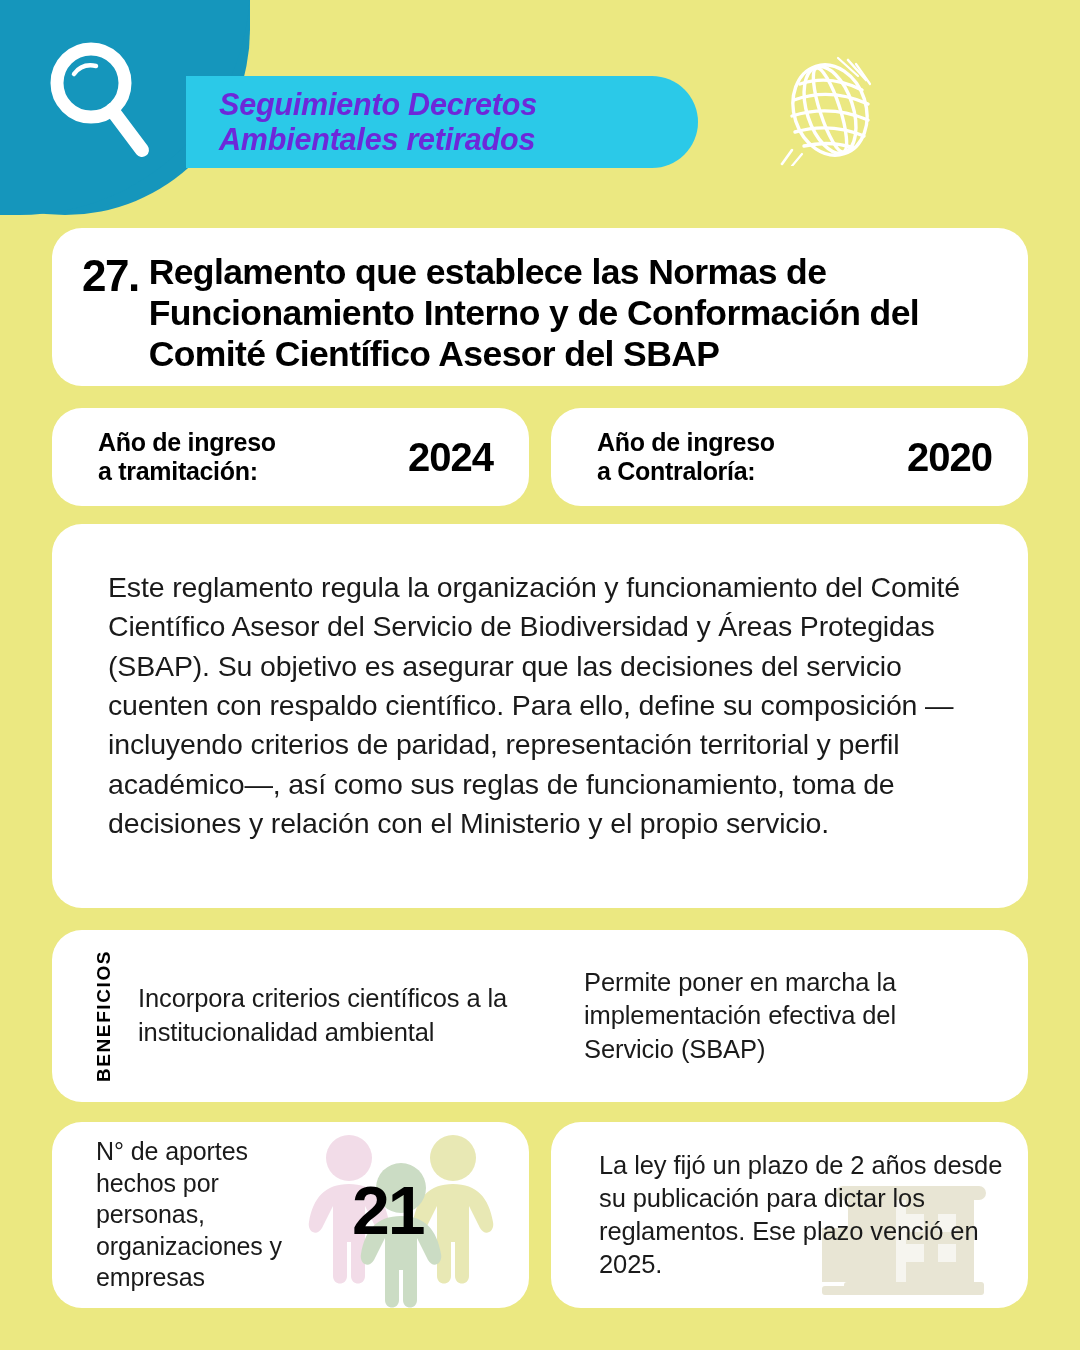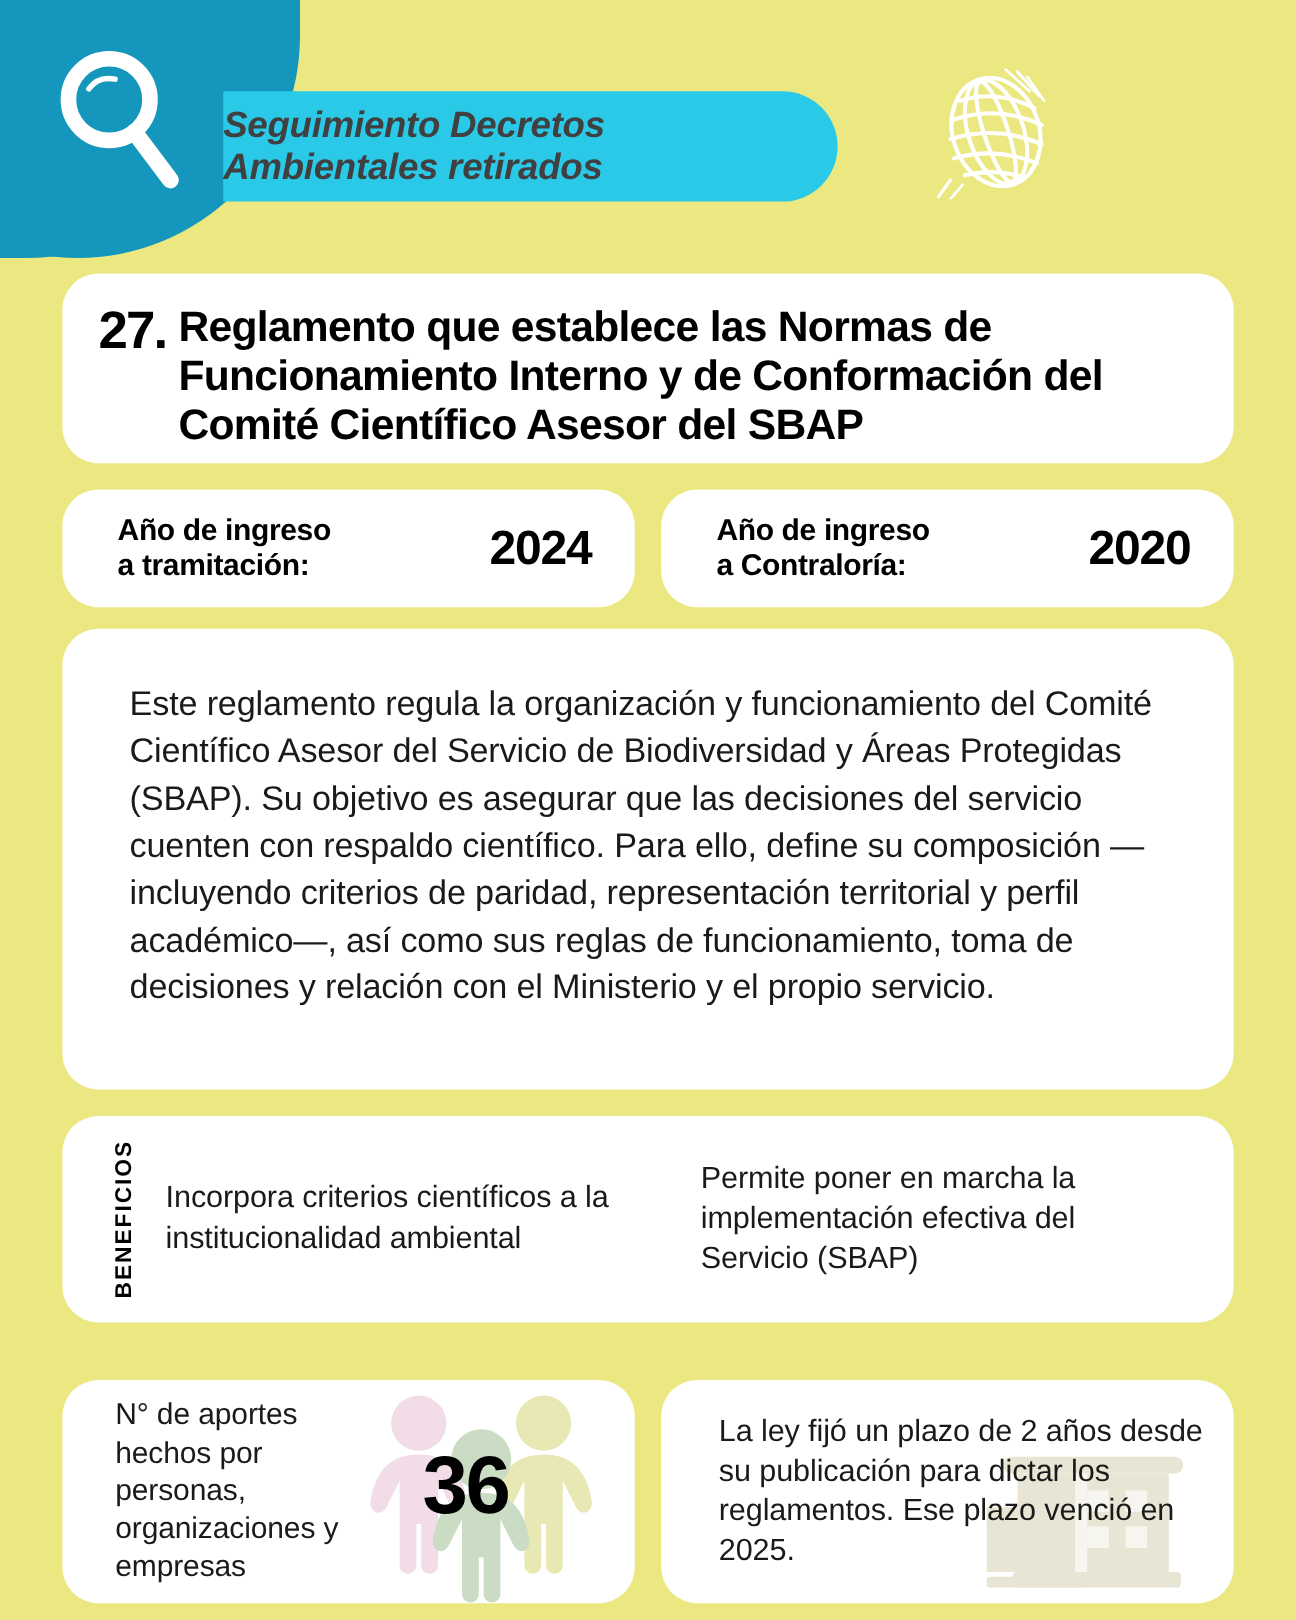--- a/index.html
+++ b/index.html
@@ -53,27 +53,28 @@
     top: 76px;
     width: 512px;
     height: 92px;
     background: #2BC9E8;
     border-radius: 0 46px 46px 0;
     z-index: 3;
     display: flex;
     align-items: center;
   }
   .title-pill-text {
-    color: #404040;
+    color: #6d28d9;
     font-size: 30.5px;
     font-weight: bold;
     font-style: italic;
     line-height: 1.14;
     letter-spacing: -0.2px;
     white-space: pre-line;
+    margin-left: 33px;
   }
   .fima-logo {
     position: absolute;
     right: 62px;
     top: 52px;
     width: 240px;
     height: 120px;
     display: flex;
     align-items: flex-start;
     gap: 10px;
@@ -237,21 +238,21 @@
     letter-spacing: -0.1px;
     padding-right: 24px;
   }
   .benefit-item.second {
     padding-left: 28px;
   }
 
   .bottom-row {
     position: absolute;
     left: 52px;
-    top: 1150px;
+    top: 1122px;
     width: 976px;
     height: 186px;
     display: flex;
     gap: 22px;
   }
   .aportes-card {
     width: 477px;
     flex: none;
     position: relative;
     overflow: hidden;
@@ -398,21 +399,21 @@
       <g fill="#E8E8B4">
         <circle cx="152" cy="28" r="23"></circle>
         <path d="M 152 54 C 128 54 116 68 112 92 C 110 102 120 107 125 98 L 136 76 L 136 146 C 136 156 150 156 150 146 L 150 112 L 154 112 L 154 146 C 154 156 168 156 168 146 L 168 76 L 179 98 C 184 107 194 102 192 92 C 188 68 176 54 152 54 Z"></path>
       </g>
 
       <g fill="#CBDCC4">
         <circle cx="100" cy="58" r="25"></circle>
         <path d="M 100 86 C 76 86 64 100 60 124 C 58 134 68 139 73 130 L 84 108 L 84 170 C 84 180 98 180 98 170 L 98 140 L 102 140 L 102 170 C 102 180 116 180 116 170 L 116 108 L 127 130 C 132 139 142 134 140 124 C 136 100 124 86 100 86 Z"></path>
       </g>
     </svg>
-    <div class="aportes-number">36</div>
+    <div class="aportes-number">21</div>
   </div>
 
   <div class="card plazo-card">
     <svg class="building-wrap" viewBox="0 0 200 150">
       <g fill="#E8E5D4">
         <rect x="14" y="30" width="150" height="14" rx="7"></rect>
         <rect x="26" y="44" width="126" height="82"></rect>
         <rect x="0" y="72" width="72" height="54"></rect>
         <rect x="22" y="126" width="140" height="13" rx="3"></rect>
         <rect x="0" y="130" width="82" height="9" rx="3"></rect>

